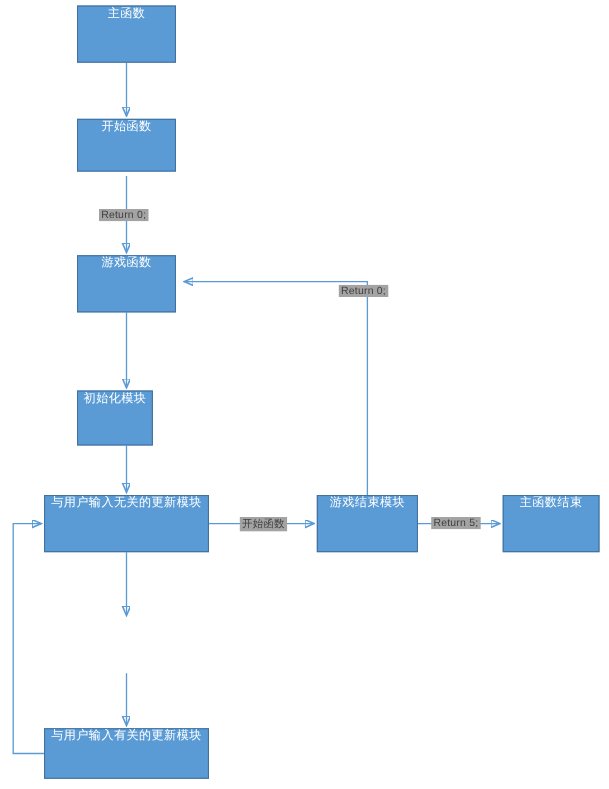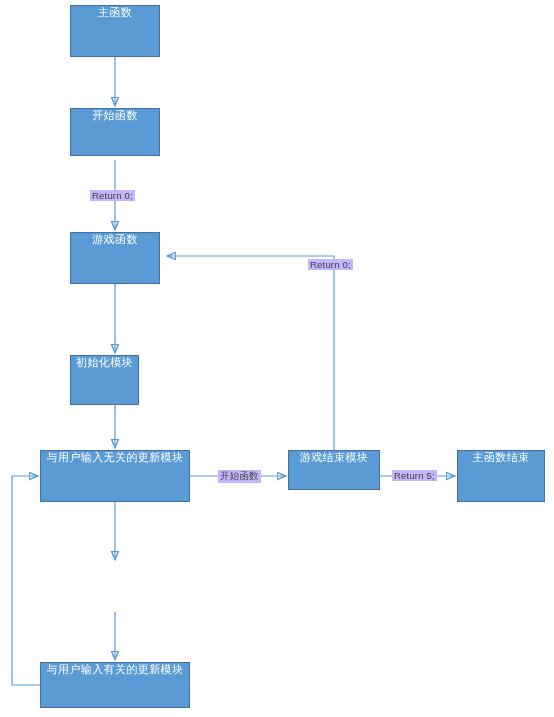--- a/index.html
+++ b/index.html
@@ -29,21 +29,21 @@
     align-items: flex-start;
     justify-content: center;
     text-align: center;
     letter-spacing: 0.4px;
     white-space: nowrap;
   }
   .edge-label {
     position: absolute;
     font-size: 9.5px;
     color: #404040;
-    background: #c4b5fd;
+    background: #a3a3a3;
     padding: 0 2px;
     white-space: nowrap;
     letter-spacing: 0.2px;
   }
   svg.links {
     position: absolute;
     left: 0;
     top: 0;
     width: 554px;
     height: 717px;
@@ -101,21 +101,21 @@
   </div>
 
   <div class="node" style="left:70px; top:355px; width:69px; height:50px;">
     <span>初始化模块</span>
   </div>
 
   <div class="node" style="left:40px; top:450px; width:150px; height:52px;">
     <span>与用户输入无关的更新模块</span>
   </div>
 
-  <div class="node" style="left:288px; top:450px; width:92px; height:40px;">
+  <div class="node" style="left:288px; top:450px; width:92px; height:52px;">
     <span>游戏结束模块</span>
   </div>
 
   <div class="node" style="left:457px; top:450px; width:88px; height:52px;">
     <span>主函数结束</span>
   </div>
 
 
   <div class="node" style="left:40px; top:662px; width:150px; height:46px;">
     <span>与用户输入有关的更新模块</span>

